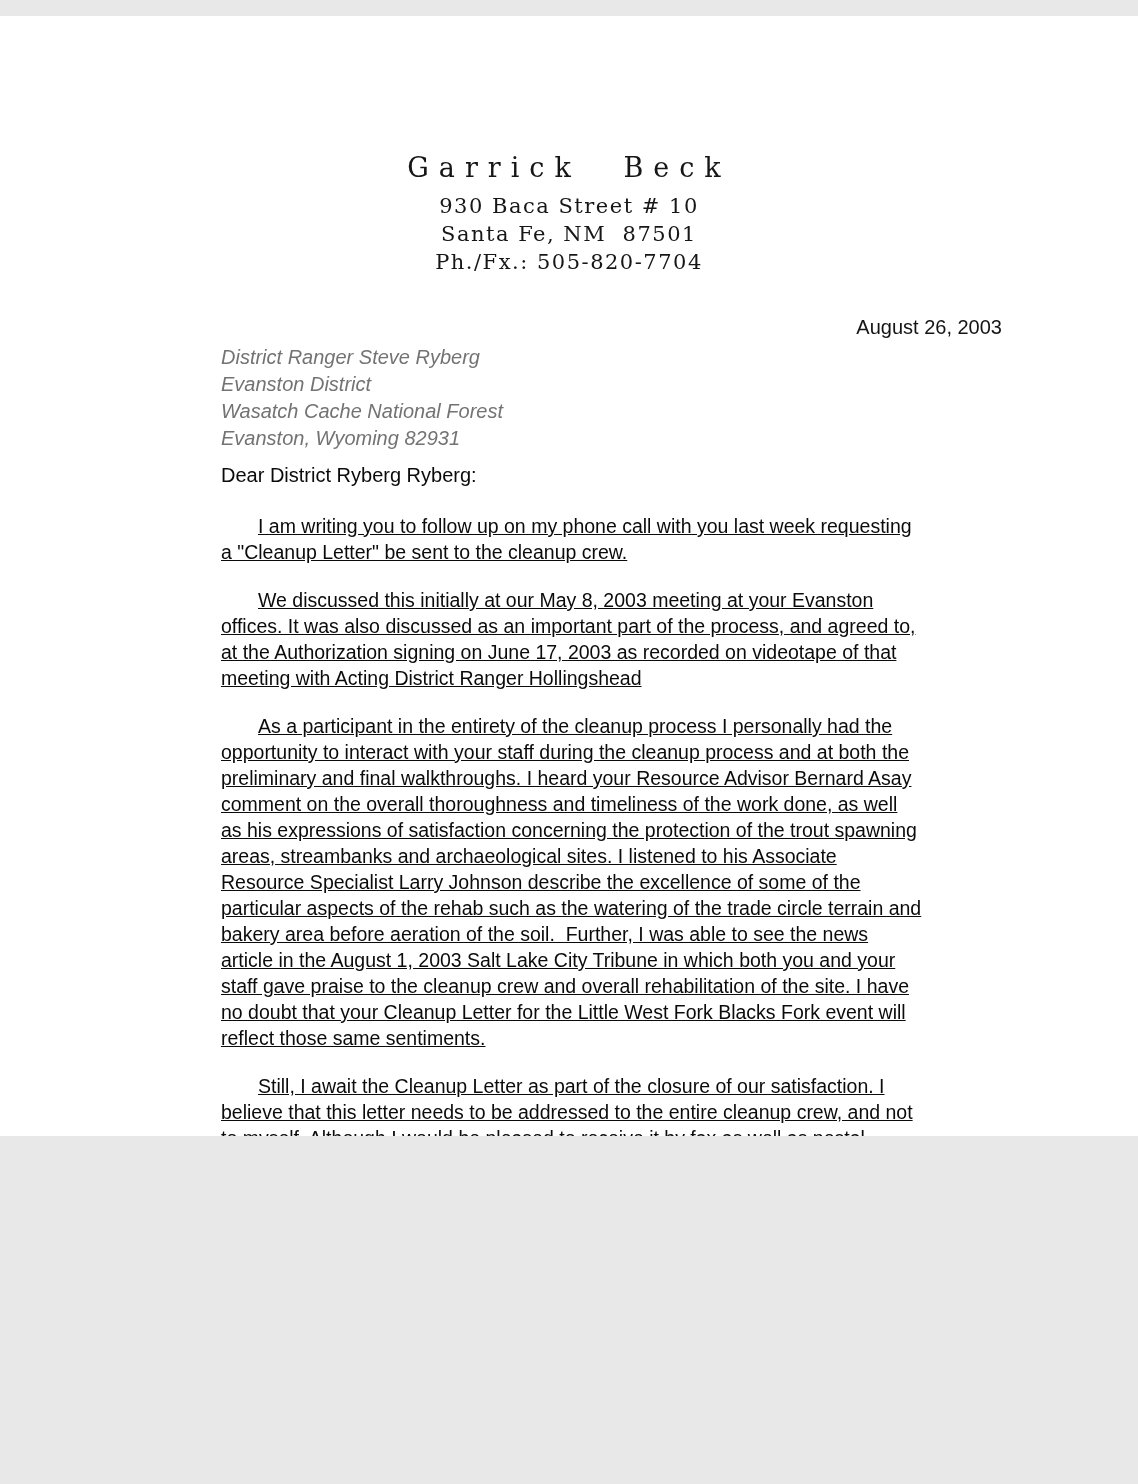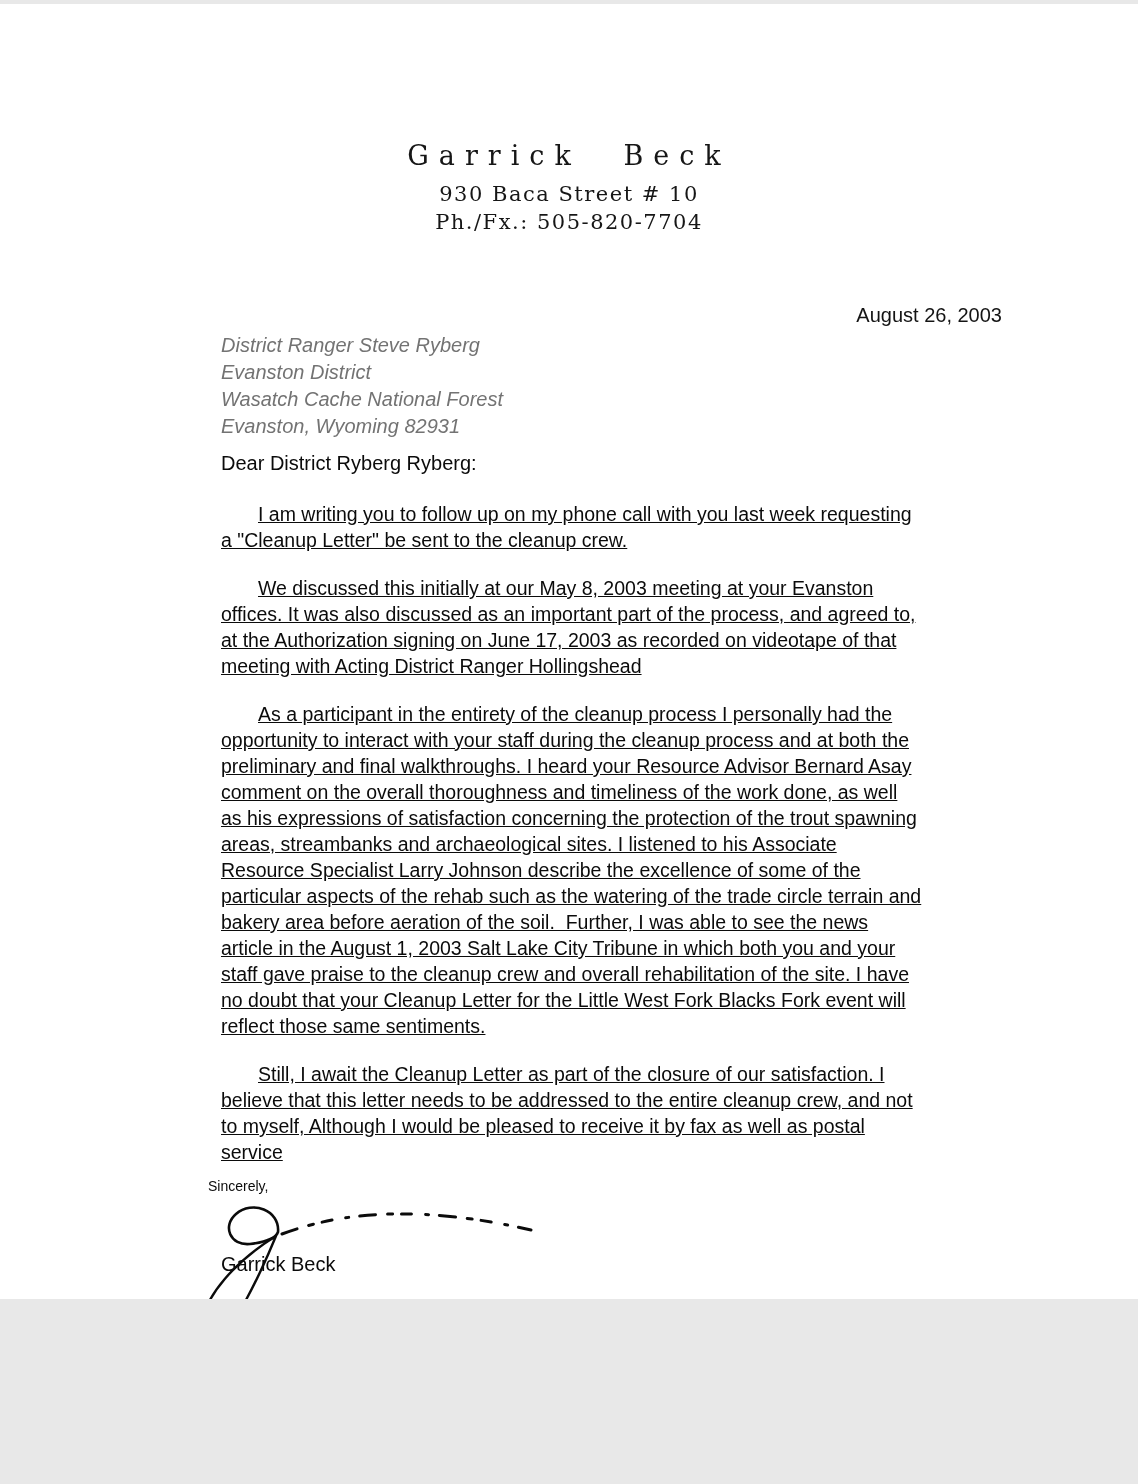--- a/index.html
+++ b/index.html
@@ -3,23 +3,23 @@
 <meta charset="utf-8">
 <style>
   html, body {
     margin: 0;
     padding: 0;
     background: #e8e8e8;
   }
   .page {
     position: relative;
     width: 1138px;
-    height: 1295px;
+    height: 1120px;
     background: #ffffff;
-    margin: 4px auto;
+    margin: 16px auto;
     overflow: hidden;
     color: #0b0b0b;
     font-family: "Liberation Sans", sans-serif;
   }
 
   
   .letterhead {
     position: absolute;
     top: 136px;
     left: 0;
@@ -114,20 +114,21 @@
   }
 </style>
 </head>
 <body>
 
 <div class="page">
 
   <div class="letterhead">
     <div class="lh-name">Garrick Beck</div>
     <div class="lh-line">930 Baca Street # 10</div>
+    <div class="lh-line">Santa Fe, NM  87501</div>
     <div class="lh-line">Ph./Fx.: 505-820-7704</div>
   </div>
 
   <div class="date-line">August 26, 2003</div>
 
   <div class="recipient">District Ranger Steve Ryberg
 Evanston District
 Wasatch Cache National Forest
 Evanston, Wyoming 82931</div>
 

